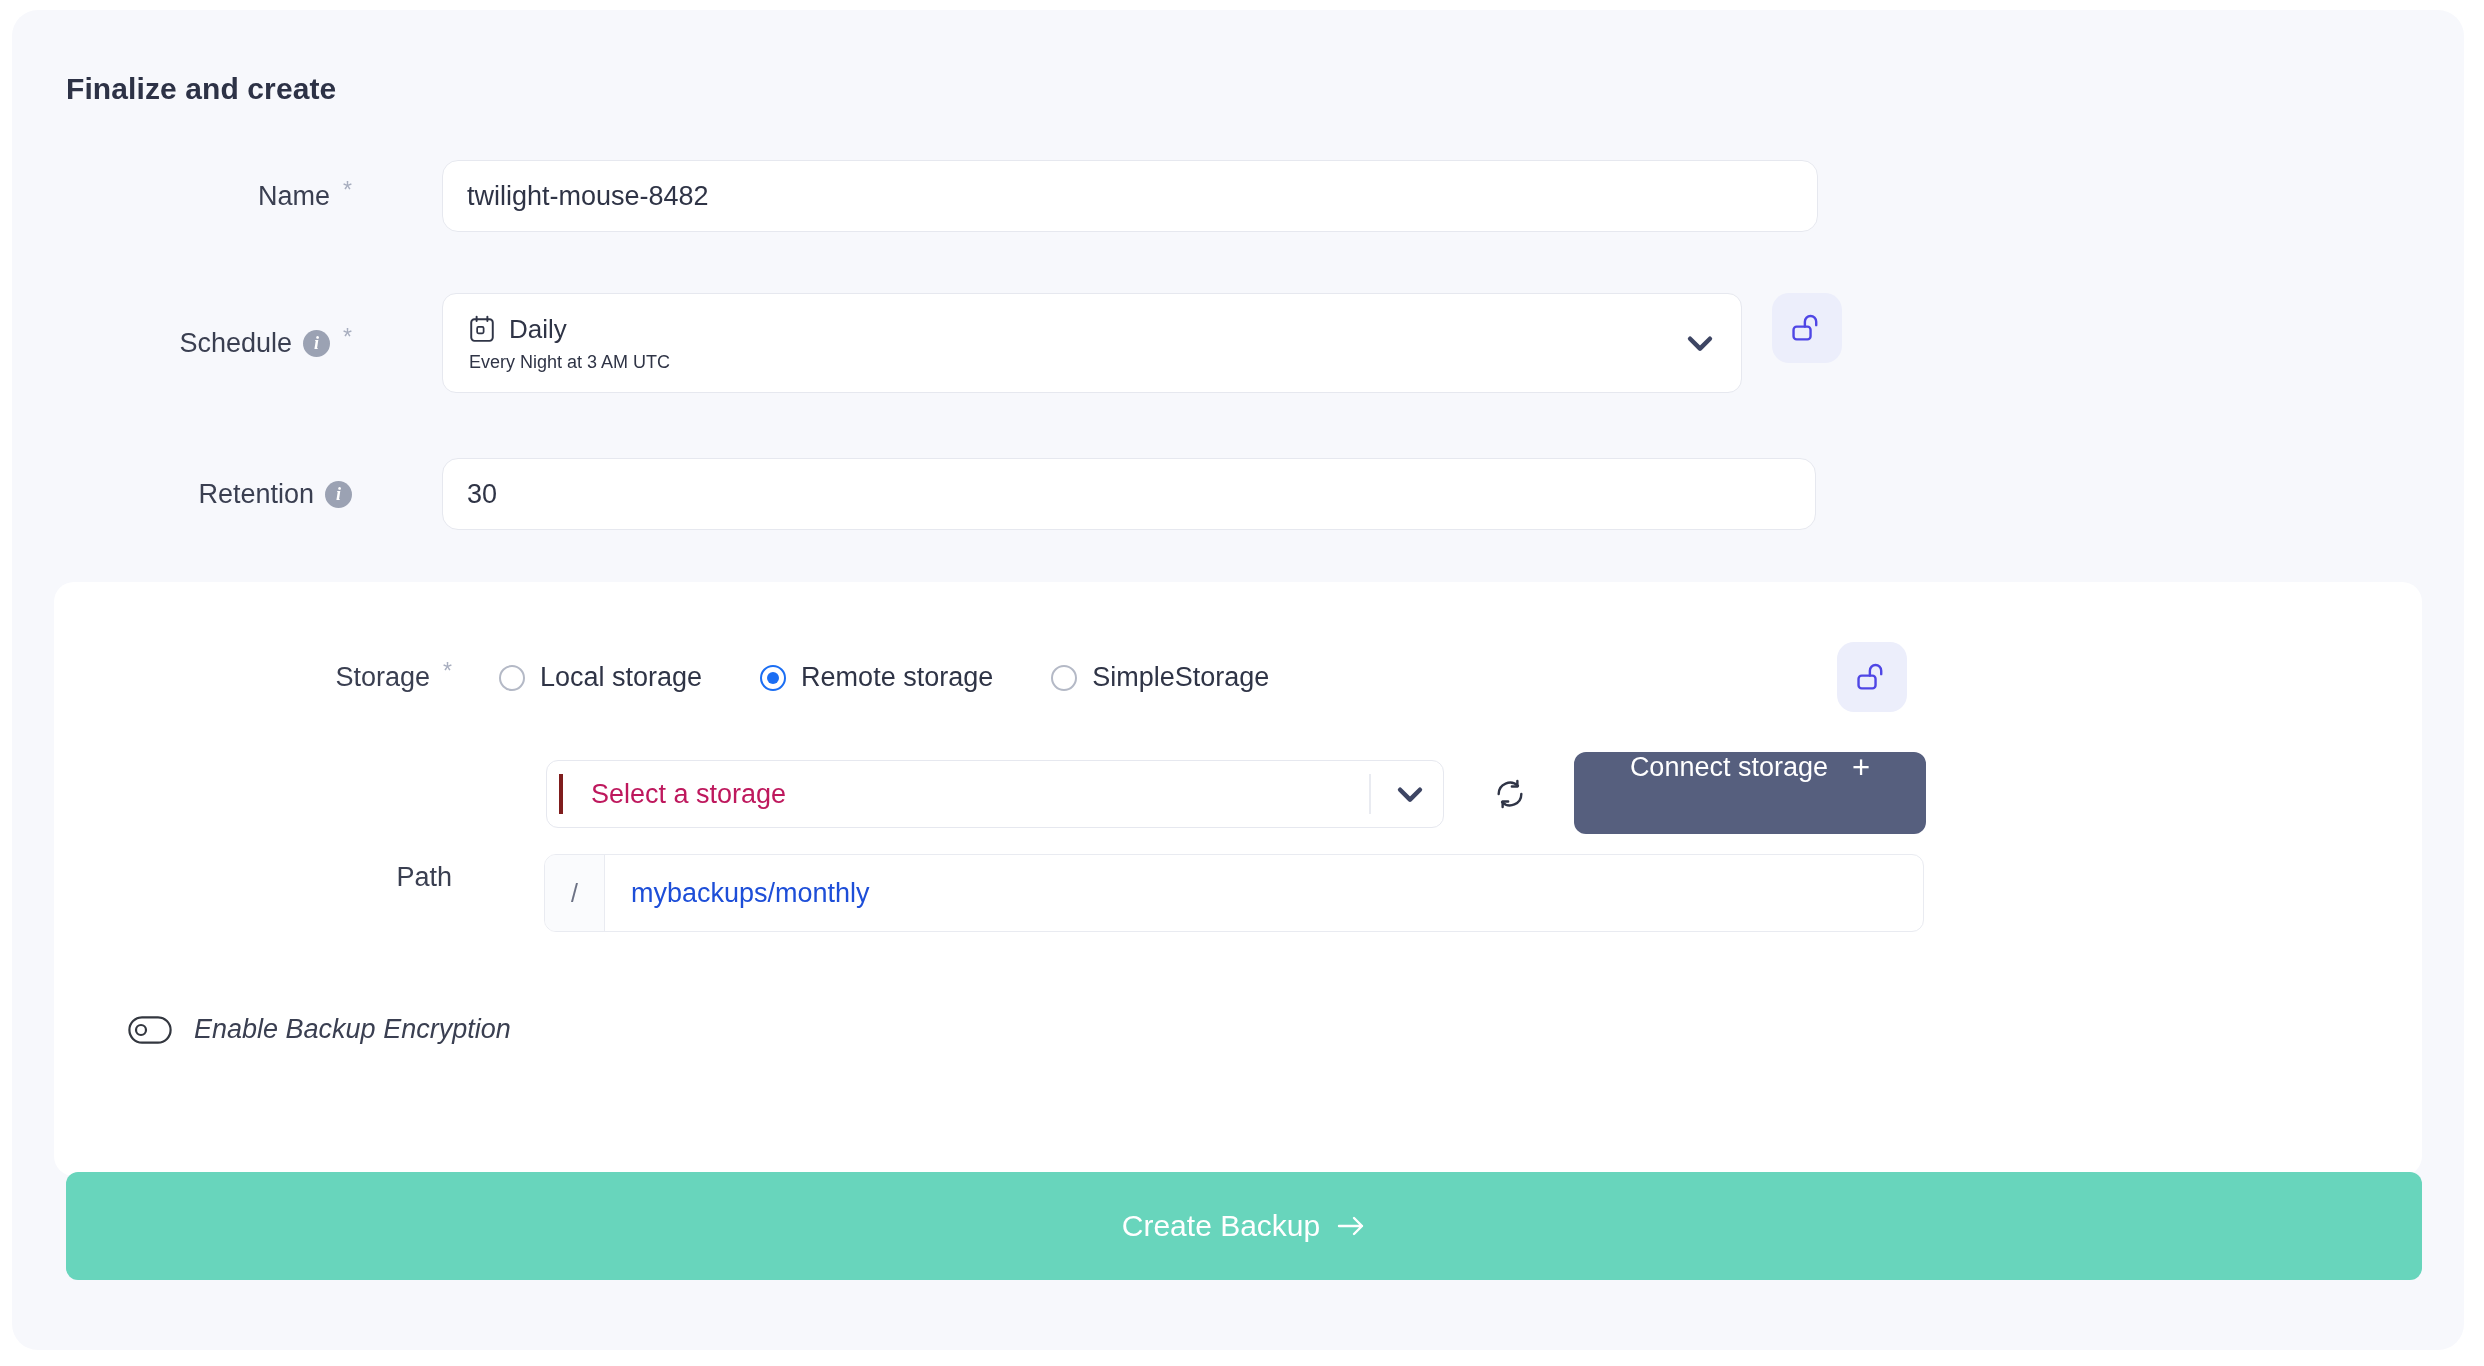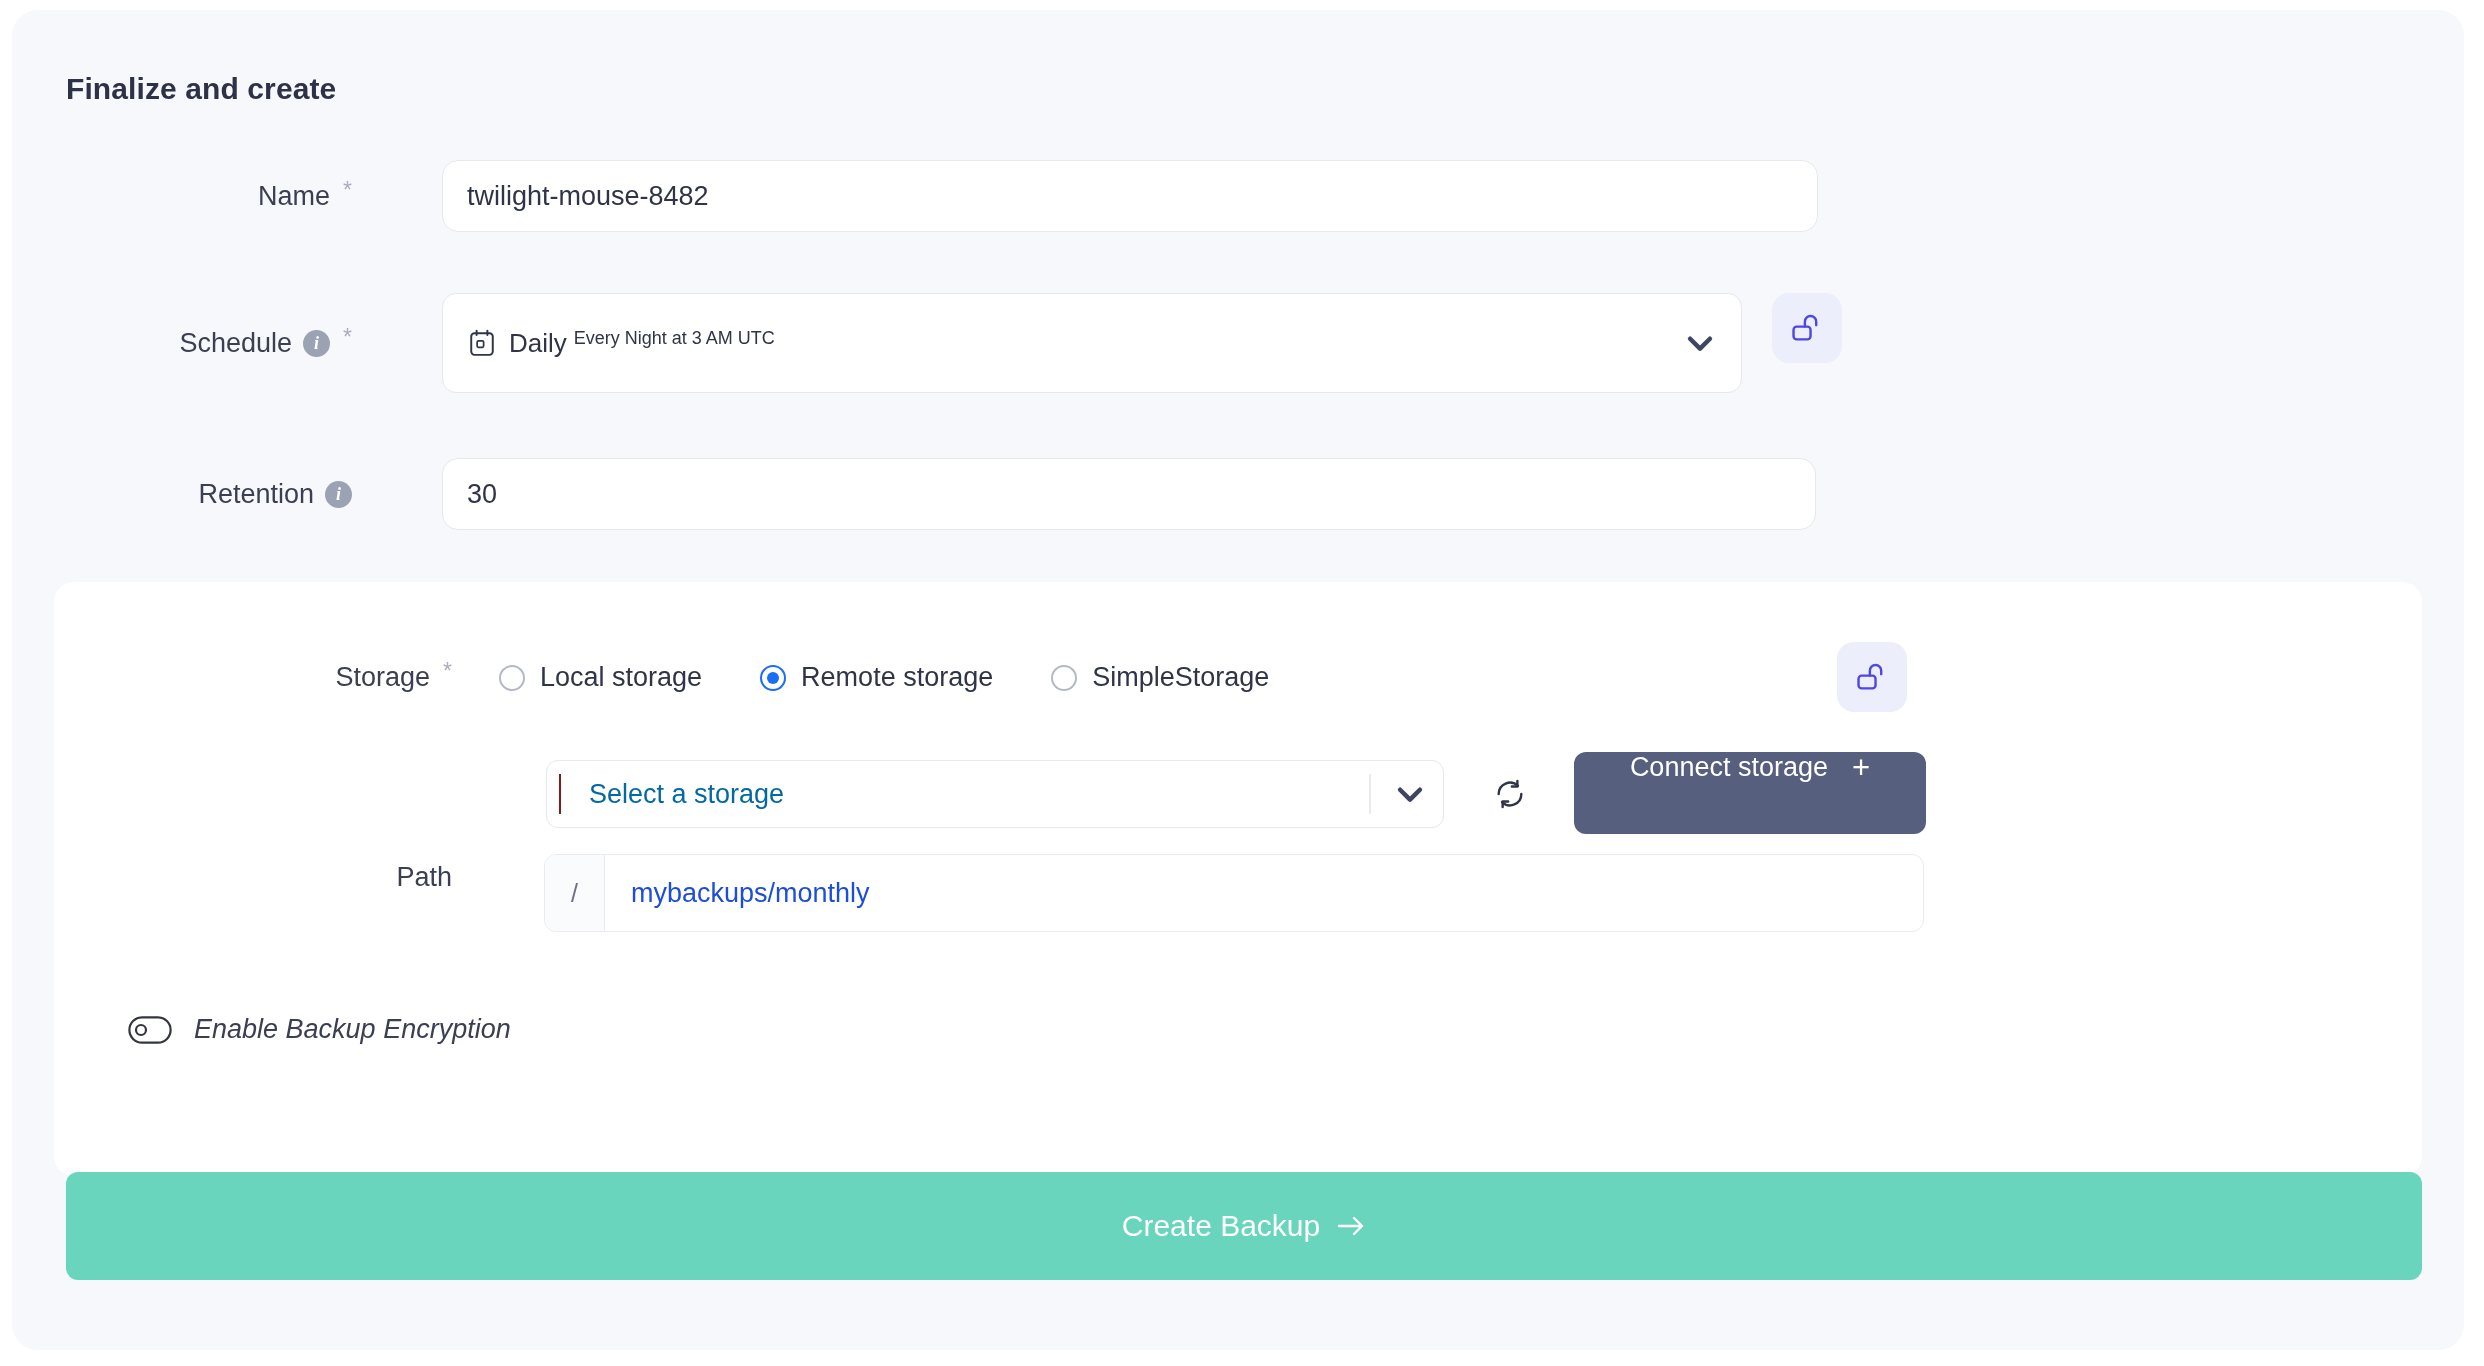--- a/index.html
+++ b/index.html
@@ -101,21 +101,21 @@
     top: 283px;
     width: 1300px;
     height: 100px;
     background: #ffffff;
     border: 1.5px solid #e6e8ef;
     border-radius: 14px;
     display: flex;
     align-items: center;
     padding: 0 24px 0 26px;
   }
-  .schedule-inner { flex: 1; display: flex; flex-direction: row; gap: 7px; }
+  .schedule-inner { flex: 1; display: flex; flex-direction: column; gap: 7px; }
   .schedule-top { display: flex; align-items: center; gap: 14px; }
   .schedule-top-text { font-size: 26px; color: #2f3446; }
   .schedule-sub { font-size: 18px; color: #2f3446; }
 
   .cal-ico { width: 26px; height: 28px; flex: none; display: block; }
 
   .chev {
     width: 34px; height: 34px; flex: none;
     display: block;
   }
@@ -175,23 +175,23 @@
     background: #ffffff;
     border: 1.5px solid #e6e8ef;
     border-radius: 12px;
     display: flex;
     align-items: center;
     padding: 0 16px 0 0;
   }
   .storage-select .placeholder {
     flex: 1;
     font-size: 27px;
-    color: #0369a1;
+    color: #be185d;
     padding-left: 28px;
-    border-left: 2px solid #7f1d1d;
+    border-left: 4px solid #7f1d1d;
     margin-left: 12px;
     line-height: 40px;
     height: 40px;
     display: flex;
     align-items: center;
   }
   .select-divider {
     width: 2px; height: 40px; background: #e9ebf1; margin-right: 22px; flex: none;
   }
 

